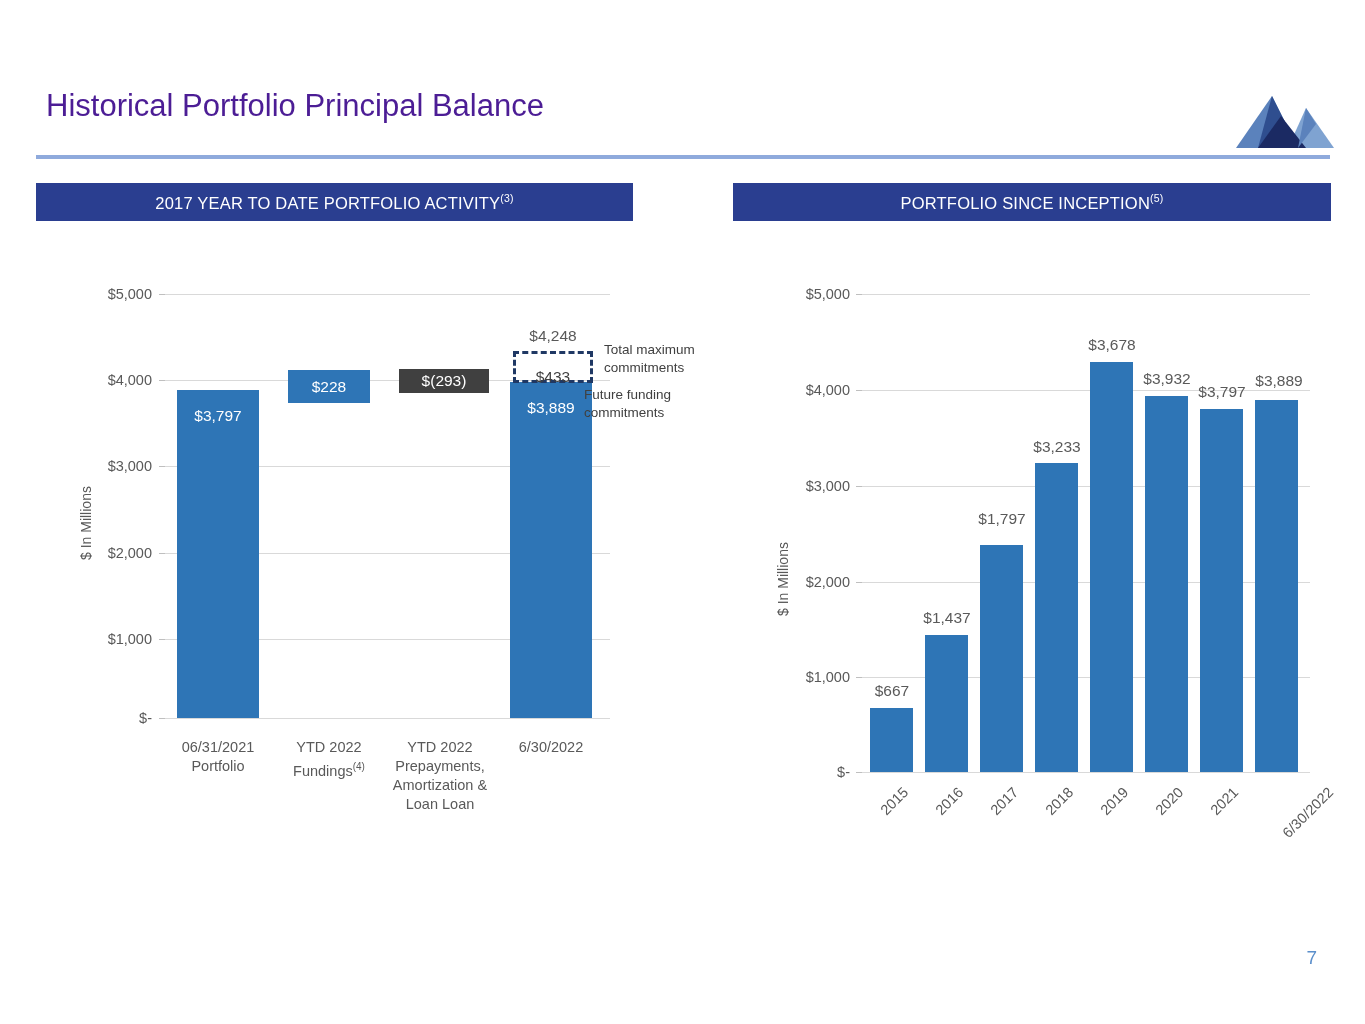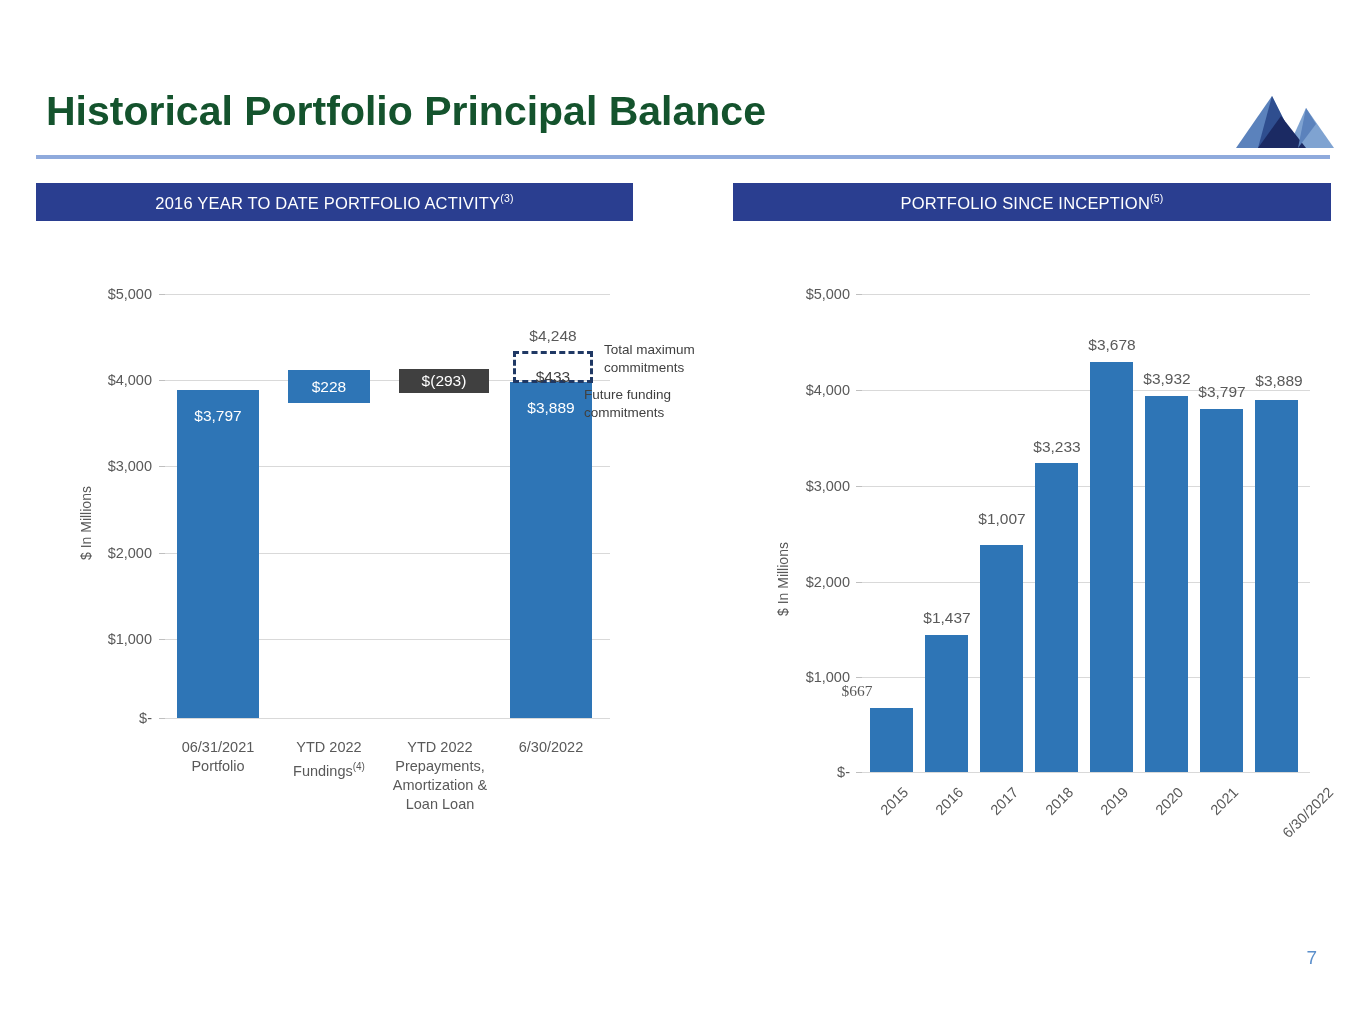--- a/index.html
+++ b/index.html
@@ -14,23 +14,23 @@
     position: relative;
     font-family: "Liberation Sans", sans-serif;
     overflow: hidden;
   }
 
   
   #slide-title {
     position: absolute;
     left: 46px;
     top: 88px;
-    font-size: 41px;
-    font-weight: 700;
-    color: #14532d;
+    font-size: 31px;
+    font-weight: 400;
+    color: #4c1d95;
     letter-spacing: 0px;
     white-space: nowrap;
   }
   #title-rule {
     position: absolute;
     left: 36px;
     top: 155px;
     width: 1294px;
     height: 4px;
     background: #8FAADC;
@@ -167,21 +167,21 @@
   <svg width="98" height="62" viewBox="0 0 98 62" xmlns="http://www.w3.org/2000/svg">
     <polygon points="0,62 36,10 62,62" fill="#5B82BC"></polygon>
     <polygon points="52,62 70,22 98,62" fill="#7FA3D1"></polygon>
     <polygon points="36,10 62,62 22,62" fill="#2F4E8F"></polygon>
     <polygon points="22,62 45,30 70,62" fill="#1B2A63"></polygon>
     <polygon points="62,62 70,22 80,38" fill="#5B82BC"></polygon>
   </svg>
 </div>
 
 <div class="section-banner" id="banner-left">
-  <span class="banner-text"><span>2016 YEAR TO DATE PORTFOLIO ACTIVITY</span><sup>(3)</sup></span>
+  <span class="banner-text"><span>2017 YEAR TO DATE PORTFOLIO ACTIVITY</span><sup>(3)</sup></span>
 </div>
 <div class="section-banner" id="banner-right">
   <span class="banner-text"><span>PORTFOLIO SINCE INCEPTION</span><sup>(5)</sup></span>
 </div>
 
 <div class="chart" id="chart-left" style="left:0px; top:0px; width:720px; height:880px;">
 
   <div class="axis-title" style="left:78px; top:560px;">$ In Millions</div>
 
   <div class="gridline" style="left:165px; top:294px; width:445px;"></div>
@@ -269,27 +269,27 @@
   <div class="tickmark" style="left:856px; top:772px;"></div>
 
   <div class="ytick" style="left:768px; top:294px; width:82px;">$5,000</div>
   <div class="ytick" style="left:768px; top:390px; width:82px;">$4,000</div>
   <div class="ytick" style="left:768px; top:486px; width:82px;">$3,000</div>
   <div class="ytick" style="left:768px; top:582px; width:82px;">$2,000</div>
   <div class="ytick" style="left:768px; top:677px; width:82px;">$1,000</div>
   <div class="ytick" style="left:768px; top:772px; width:82px;">$-</div>
 
   <div class="bar" style="left:870px; top:708px; width:43px; height:64px;"></div>
-  <div class="bar-label-out" style="left:821px; top:682px; width:72px;font-family:Liberation Serif, serif;">$667</div>
+  <div class="bar-label-out" style="left:856px; top:682px; width:72px;">$667</div>
 
   <div class="bar" style="left:925px; top:635px; width:43px; height:137px;"></div>
   <div class="bar-label-out" style="left:911px; top:609px; width:72px;">$1,437</div>
 
   <div class="bar" style="left:980px; top:545px; width:43px; height:227px;"></div>
-  <div class="bar-label-out" style="left:966px; top:510px; width:72px;">$1,007</div>
+  <div class="bar-label-out" style="left:966px; top:510px; width:72px;">$1,797</div>
 
   <div class="bar" style="left:1035px; top:463px; width:43px; height:309px;"></div>
   <div class="bar-label-out" style="left:1021px; top:438px; width:72px;">$3,233</div>
 
   <div class="bar" style="left:1090px; top:362px; width:43px; height:410px;"></div>
   <div class="bar-label-out" style="left:1076px; top:336px; width:72px;">$3,678</div>
 
   <div class="bar" style="left:1145px; top:396px; width:43px; height:376px;"></div>
   <div class="bar-label-out" style="left:1131px; top:370px; width:72px;">$3,932</div>
 

